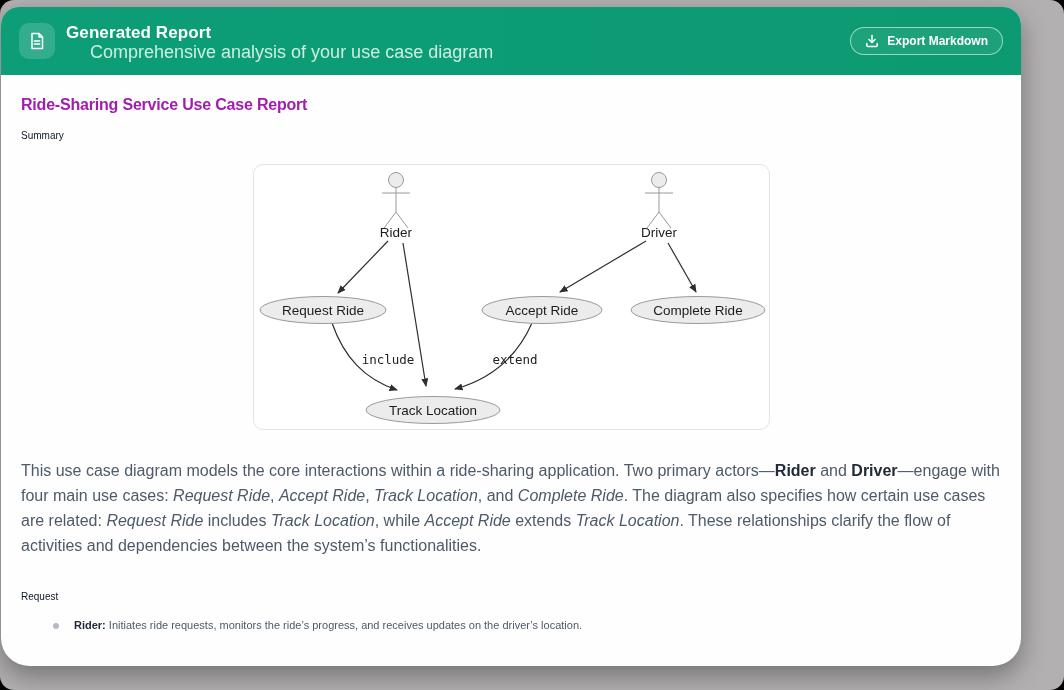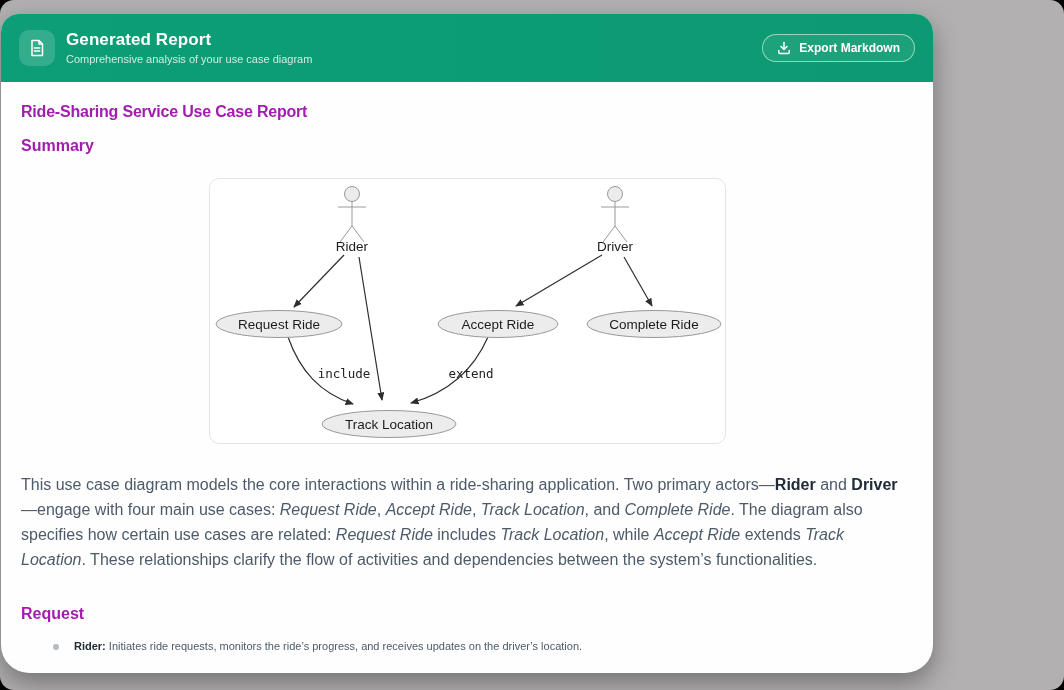--- a/index.html
+++ b/index.html
@@ -11,22 +11,22 @@
   }
   .frame {
     position: relative;
     width: 1064px; height: 690px;
     background: #b2b0b0;
     border-radius: 14px;
     overflow: hidden;
   }
   .card {
     position: absolute;
-    left: 1px; top: 14px;
-    width: 932px; height: 659px;
+    left: 1px; top: 7px;
+    width: 1020px; height: 659px;
     background: #fefefe;
     border-radius: 18px 18px 28px 28px;
     box-shadow: 0 10px 26px rgba(0,0,0,0.35);
     overflow: hidden;
   }
   
   .header {
     position: relative;
     height: 68px;
     background: linear-gradient(90deg, #0d9e77 0%, #0c9a72 100%);
@@ -44,23 +44,24 @@
   .header-text { margin-left: 11px; }
   .header-title {
     color: #ffffff;
     font-size: 17px;
     font-weight: 700;
     line-height: 21px;
     letter-spacing: 0.1px;
   }
   .header-subtitle {
     color: #cdeee2;
-    font-size: 11px;
+    font-size: 18px;
     line-height: 17px;
     margin-top: 1px;
+    margin-left: 24px;
   }
   .export-btn {
     position: absolute;
     right: 18px; top: 20px;
     height: 28px;
     display: inline-flex;
     align-items: center;
     gap: 8px;
     padding: 0 14px;
     background: rgba(255,255,255,0.07);
@@ -75,23 +76,23 @@
   
   .content { padding: 0 20px; }
   .report-title {
     margin-top: 21px;
     font-size: 16px;
     font-weight: 700;
     color: #a21caf;
     letter-spacing: -0.2px;
   }
   .section-heading {
-    font-size: 16px;
-    font-weight: 700;
-    color: #a21caf;
+    font-size: 10px;
+    font-weight: 400;
+    color: #0f172a;
   }
   .summary-heading { margin-top: 16px; }
   .actors-heading { margin-top: 33px; }
   .diagram-wrap {
     margin-top: 23px;
     display: flex;
     justify-content: center;
   }
   .diagram-box {
     width: 517px; height: 266px;

